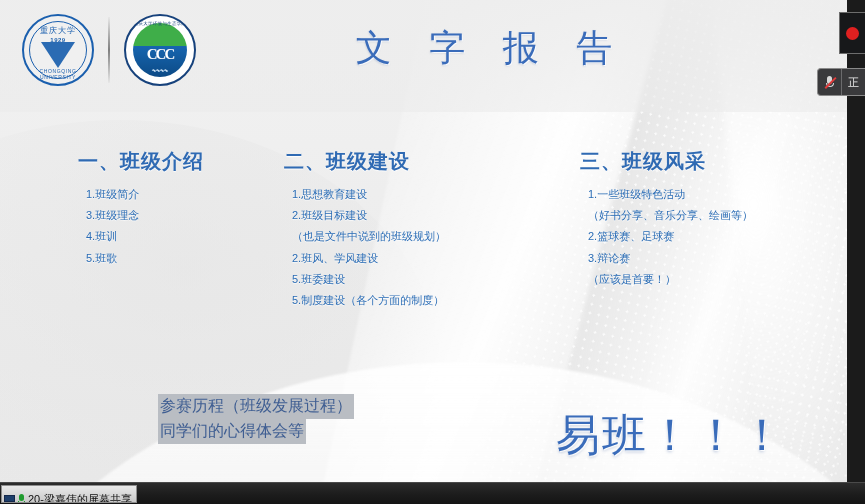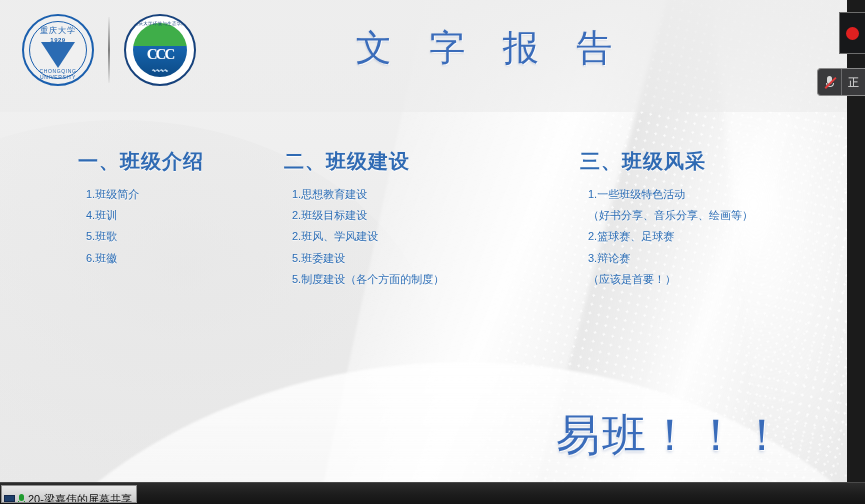--- a/index.html
+++ b/index.html
@@ -356,43 +356,48 @@
         </div>
         <div class="ringtxt">重庆大学环境与生态学院</div>
       </div>
     </div>
 
     <div id="slide-title">文 字 报 告</div>
 
     <div class="col" id="col1">
       <div class="col-head">一、班级介绍</div>
       <div class="col-item">1.班级简介</div>
+      <div class="col-item">3.班级理念</div>
       <div class="col-item">4.班训</div>
       <div class="col-item">5.班歌</div>
-      <div class="col-item">6.班徽</div>
     </div>
 
     <div class="col" id="col2">
       <div class="col-head">二、班级建设</div>
       <div class="col-item">1.思想教育建设</div>
       <div class="col-item">2.班级目标建设</div>
+      <div class="col-item indent">（也是文件中说到的班级规划）</div>
       <div class="col-item">2.班风、学风建设</div>
       <div class="col-item">5.班委建设</div>
       <div class="col-item">5.制度建设（各个方面的制度）</div>
     </div>
 
     <div class="col" id="col3">
       <div class="col-head">三、班级风采</div>
       <div class="col-item">1.一些班级特色活动</div>
       <div class="col-item">（好书分享、音乐分享、绘画等）</div>
       <div class="col-item">2.篮球赛、足球赛</div>
       <div class="col-item">3.辩论赛</div>
       <div class="col-item indent">（应该是首要！）</div>
     </div>
 
+    <div id="note">
+      <div class="note-line">参赛历程（班级发展过程）</div><br>
+      <div class="note-line">同学们的心得体会等</div>
+    </div>
 
     <div id="shout">易班！！！</div>
   </div>
 
   <div id="video-tile">
     <div class="recdot"></div>
   </div>
 
   <div id="float-toolbar">
     <div class="tb-item">

